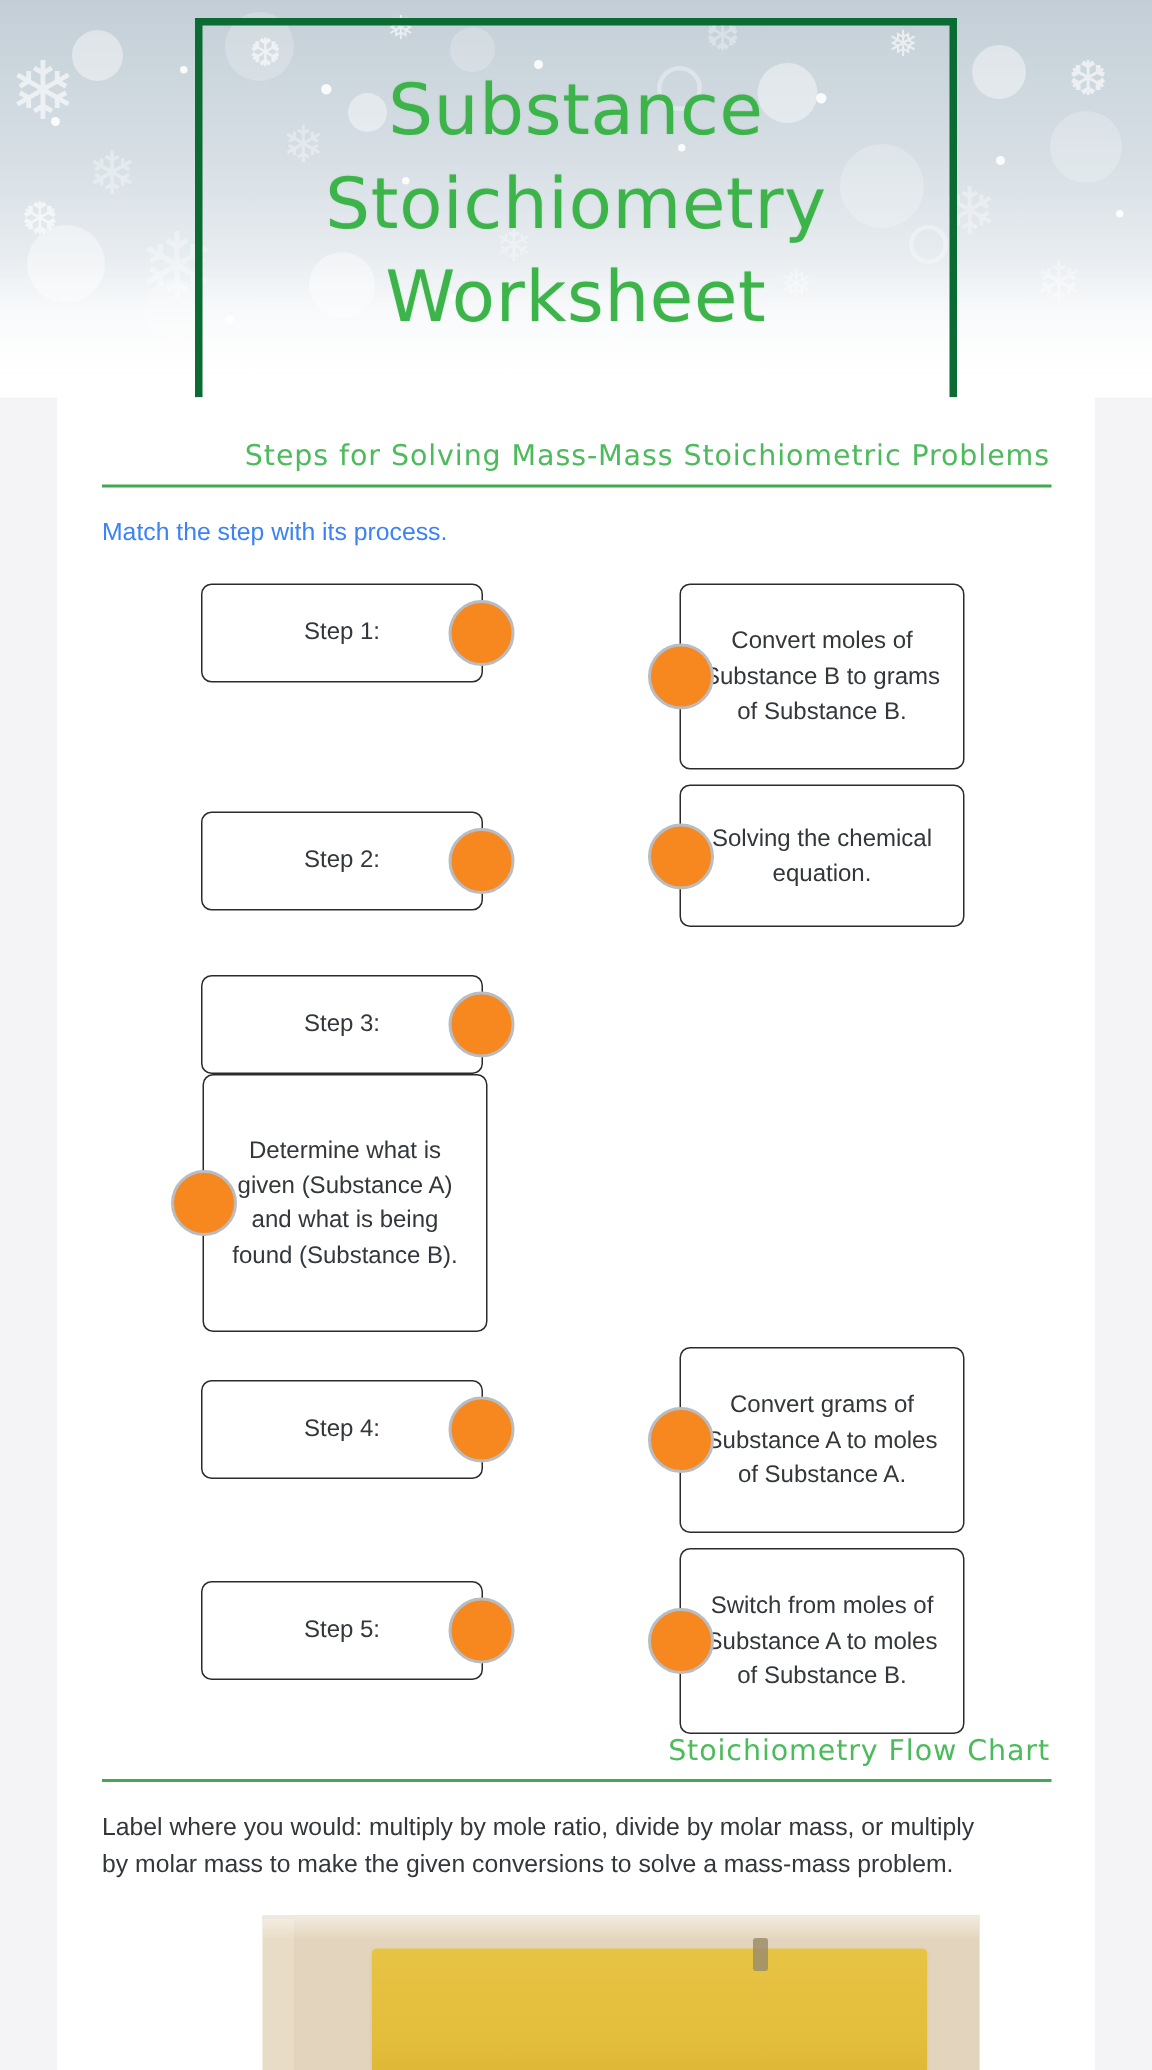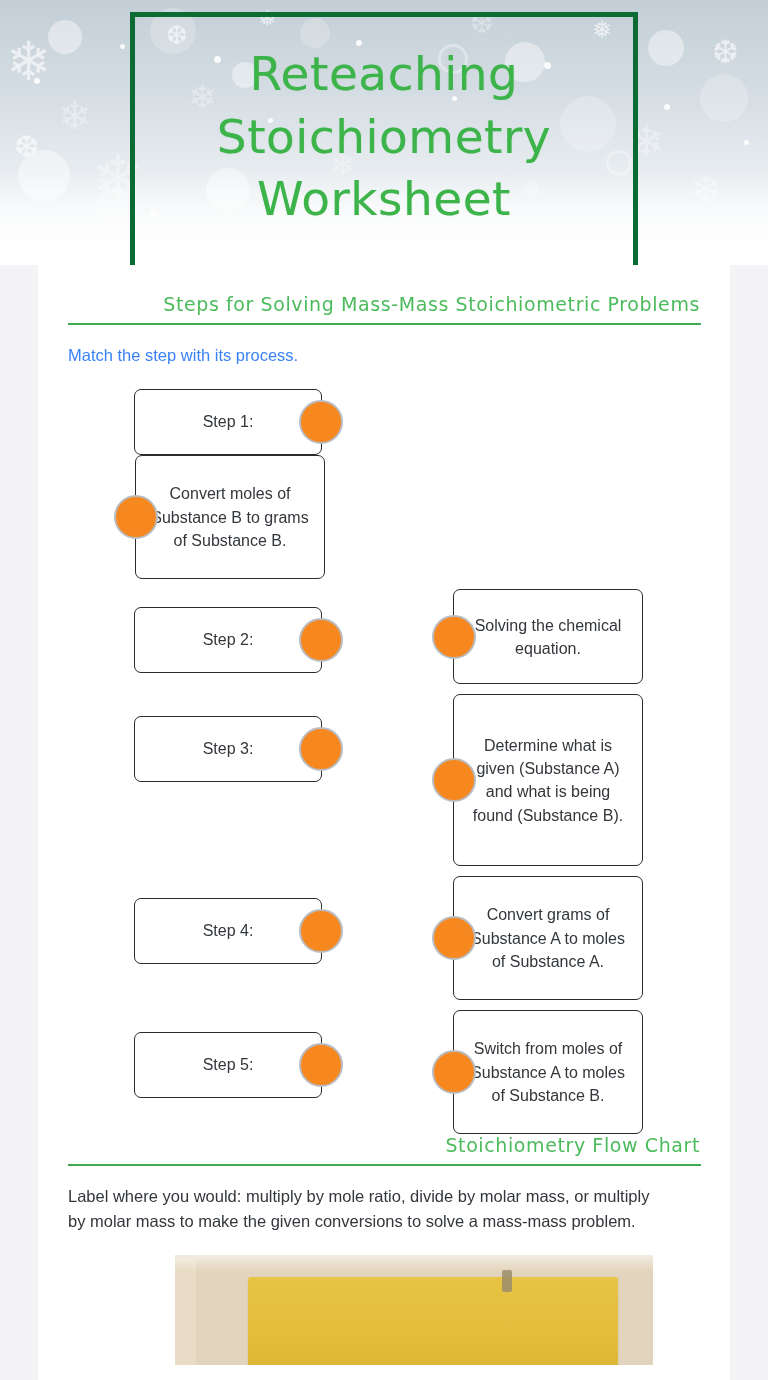--- a/index.html
+++ b/index.html
@@ -293,36 +293,36 @@
     <div class="dot" style="left:544px; top:62px;  width:7px; height:7px;"></div>
     <div class="dot" style="left:664px; top:104px; width:6px; height:6px;"></div>
     <div class="dot" style="left:744px; top:140px; width:5px; height:5px;"></div>
     <div class="dot" style="left:150px; top:210px; width:6px; height:6px;"></div>
     <div class="dot" style="left:300px; top:196px; width:5px; height:5px;"></div>
 
     <div class="header-fade"></div>
 
     <div class="title-frame">
       <div class="title">
-        <div>Reteaching</div>
+        <div>Substance</div>
         <div>Stoichiometry</div>
         <div>Worksheet</div>
       </div>
     </div>
   </div>
 
   <div class="sheet">
 
     <div class="section-heading">Steps for Solving Mass-Mass Stoichiometric Problems</div>
     <div class="rule"></div>
     <div class="instructions">Match the step with its process.</div>
 
     <div class="match-grid">
 
-      <div class="match-row" style="margin-bottom:10px;flex-direction:column;">
+      <div class="match-row" style="margin-bottom:10px;">
         <div class="step-col">
           <div class="step-box" style="height:66px;">
             <span>Step 1:</span>
             <div class="node right"></div>
           </div>
         </div>
         <div class="proc-col">
           <div class="proc-box" style="height:124px;">
             <span>Convert moles of Substance B to grams of Substance B.</span>
             <div class="node left"></div>
@@ -338,21 +338,21 @@
           </div>
         </div>
         <div class="proc-col">
           <div class="proc-box" style="height:95px;">
             <span>Solving the chemical equation.</span>
             <div class="node left"></div>
           </div>
         </div>
       </div>
 
-      <div class="match-row" style="margin-bottom:10px;">
+      <div class="match-row" style="margin-bottom:10px;flex-direction:column;">
         <div class="step-col">
           <div class="step-box" style="height:66px; margin-top:22px;">
             <span>Step 3:</span>
             <div class="node right"></div>
           </div>
         </div>
         <div class="proc-col">
           <div class="proc-box" style="height:172px;">
             <span>Determine what is given (Substance A) and what is being found (Substance B).</span>
             <div class="node left"></div>

